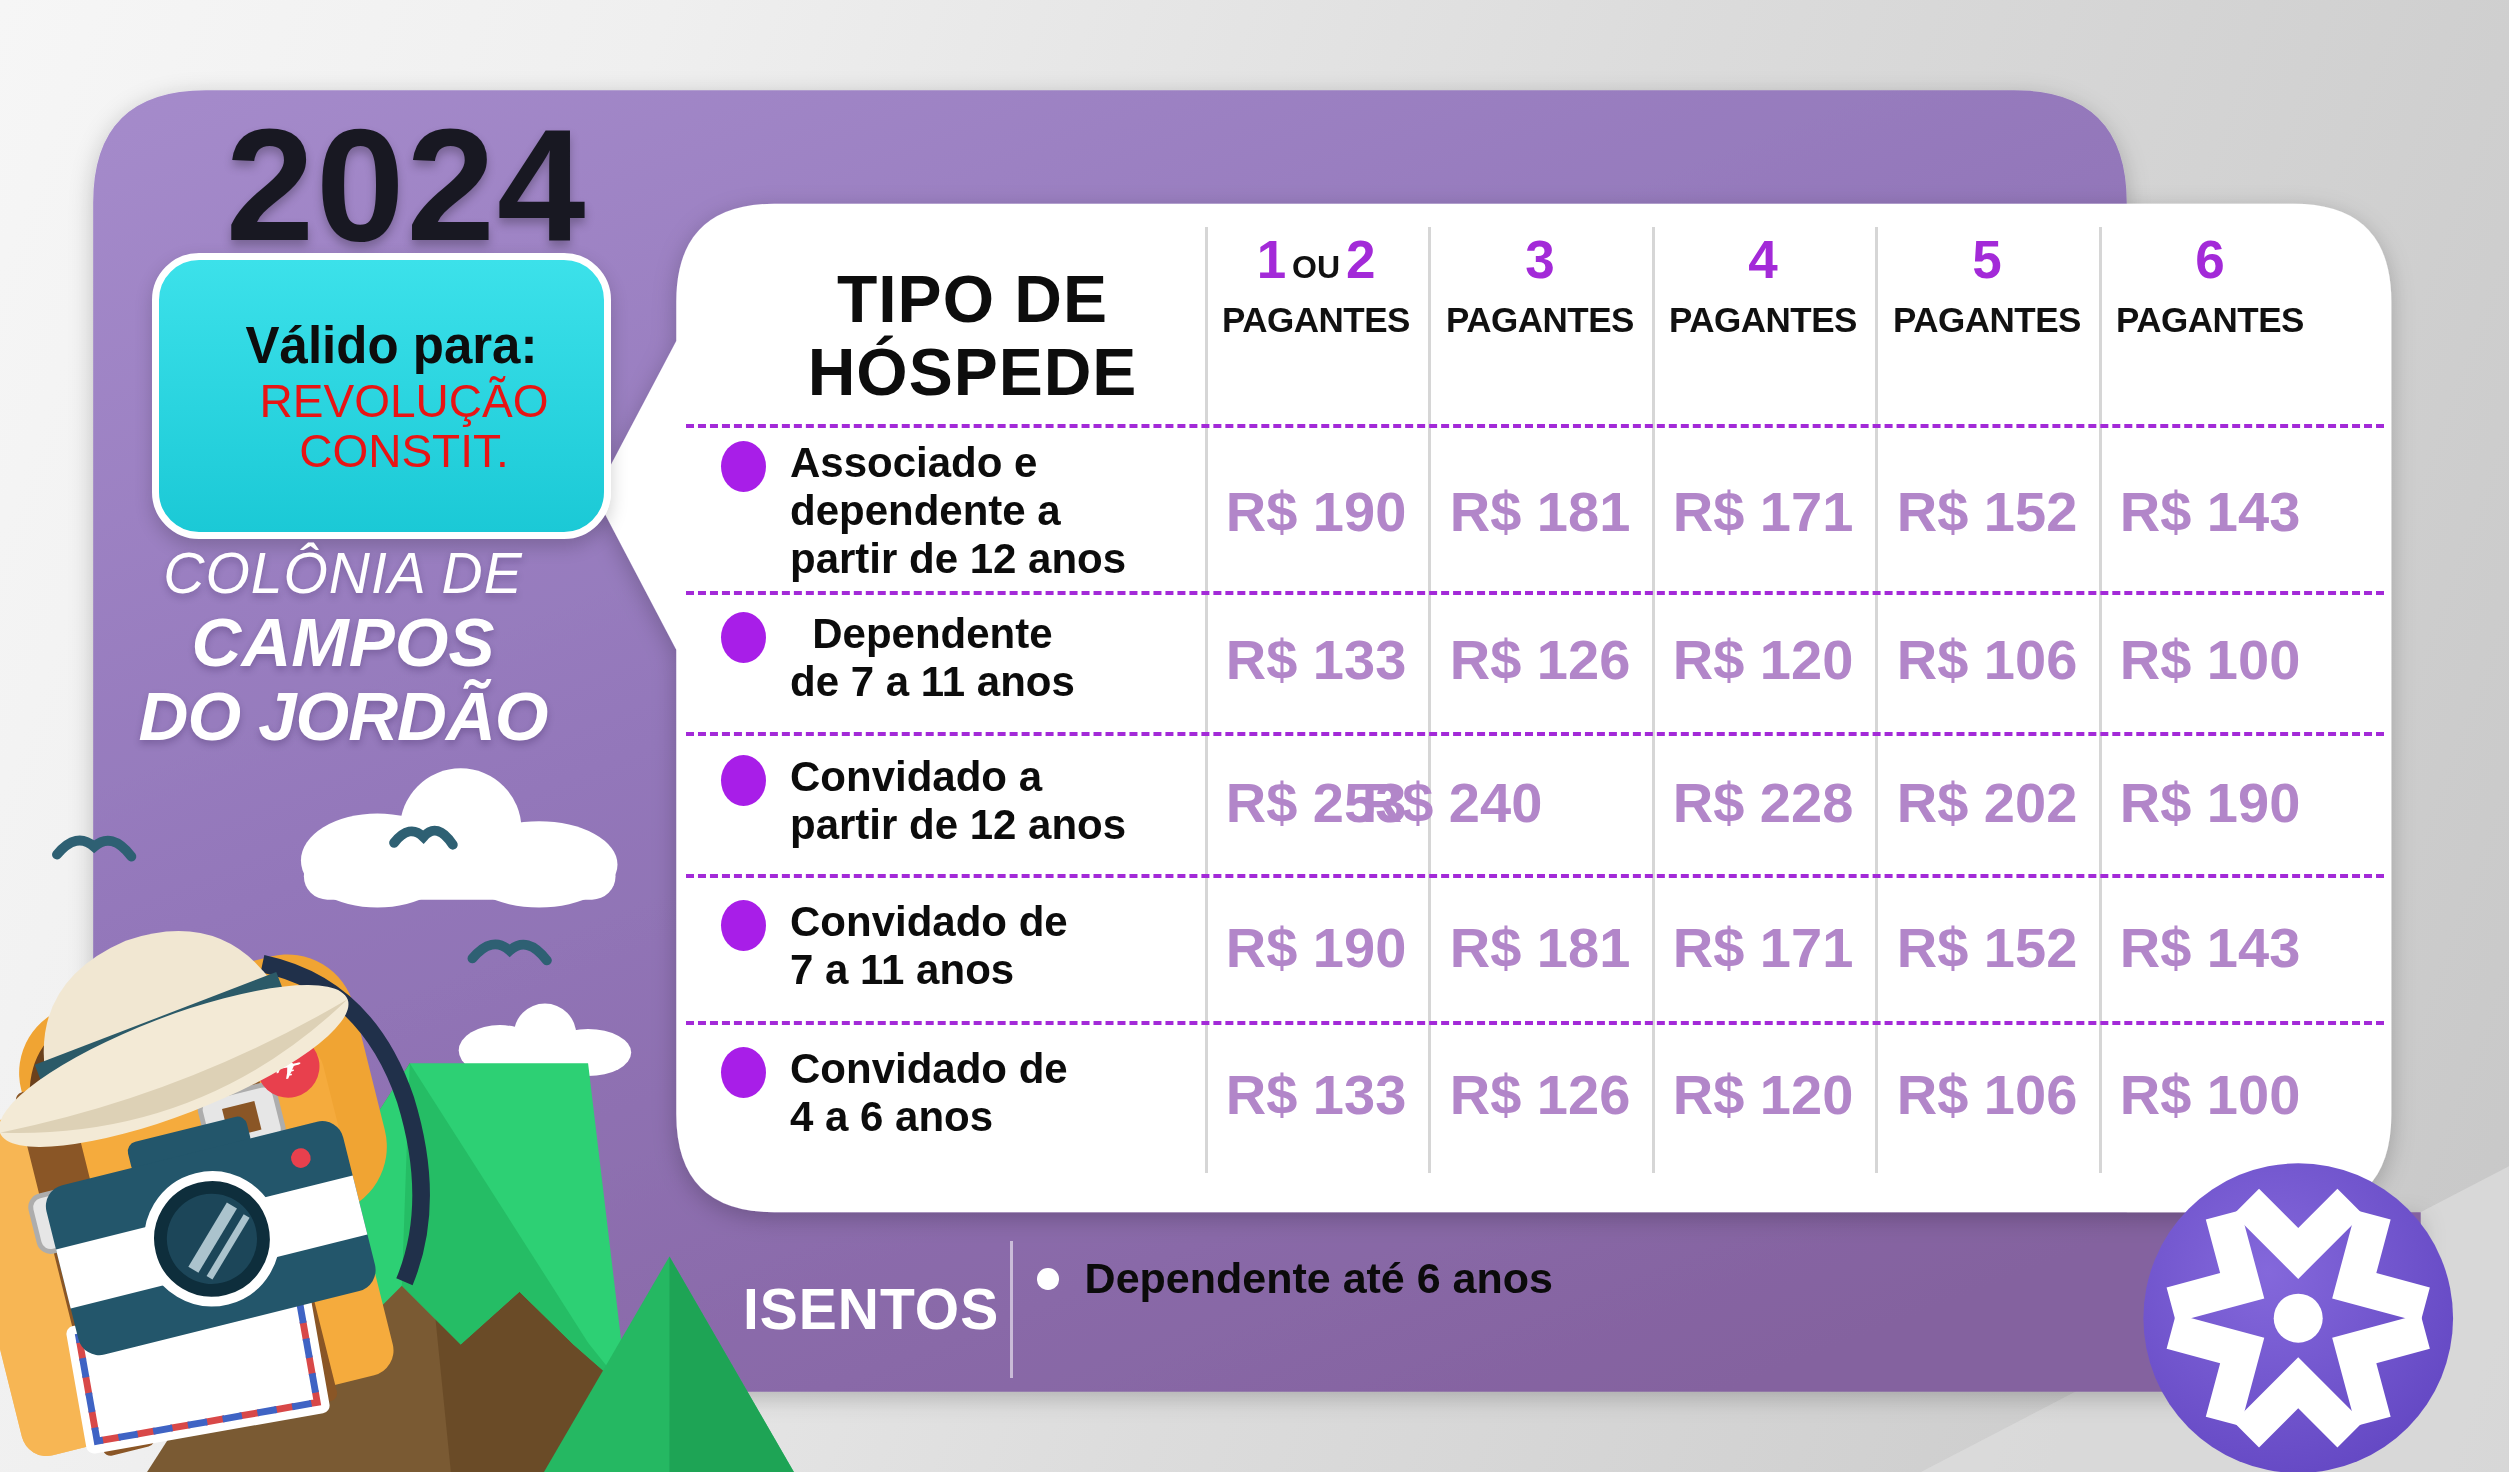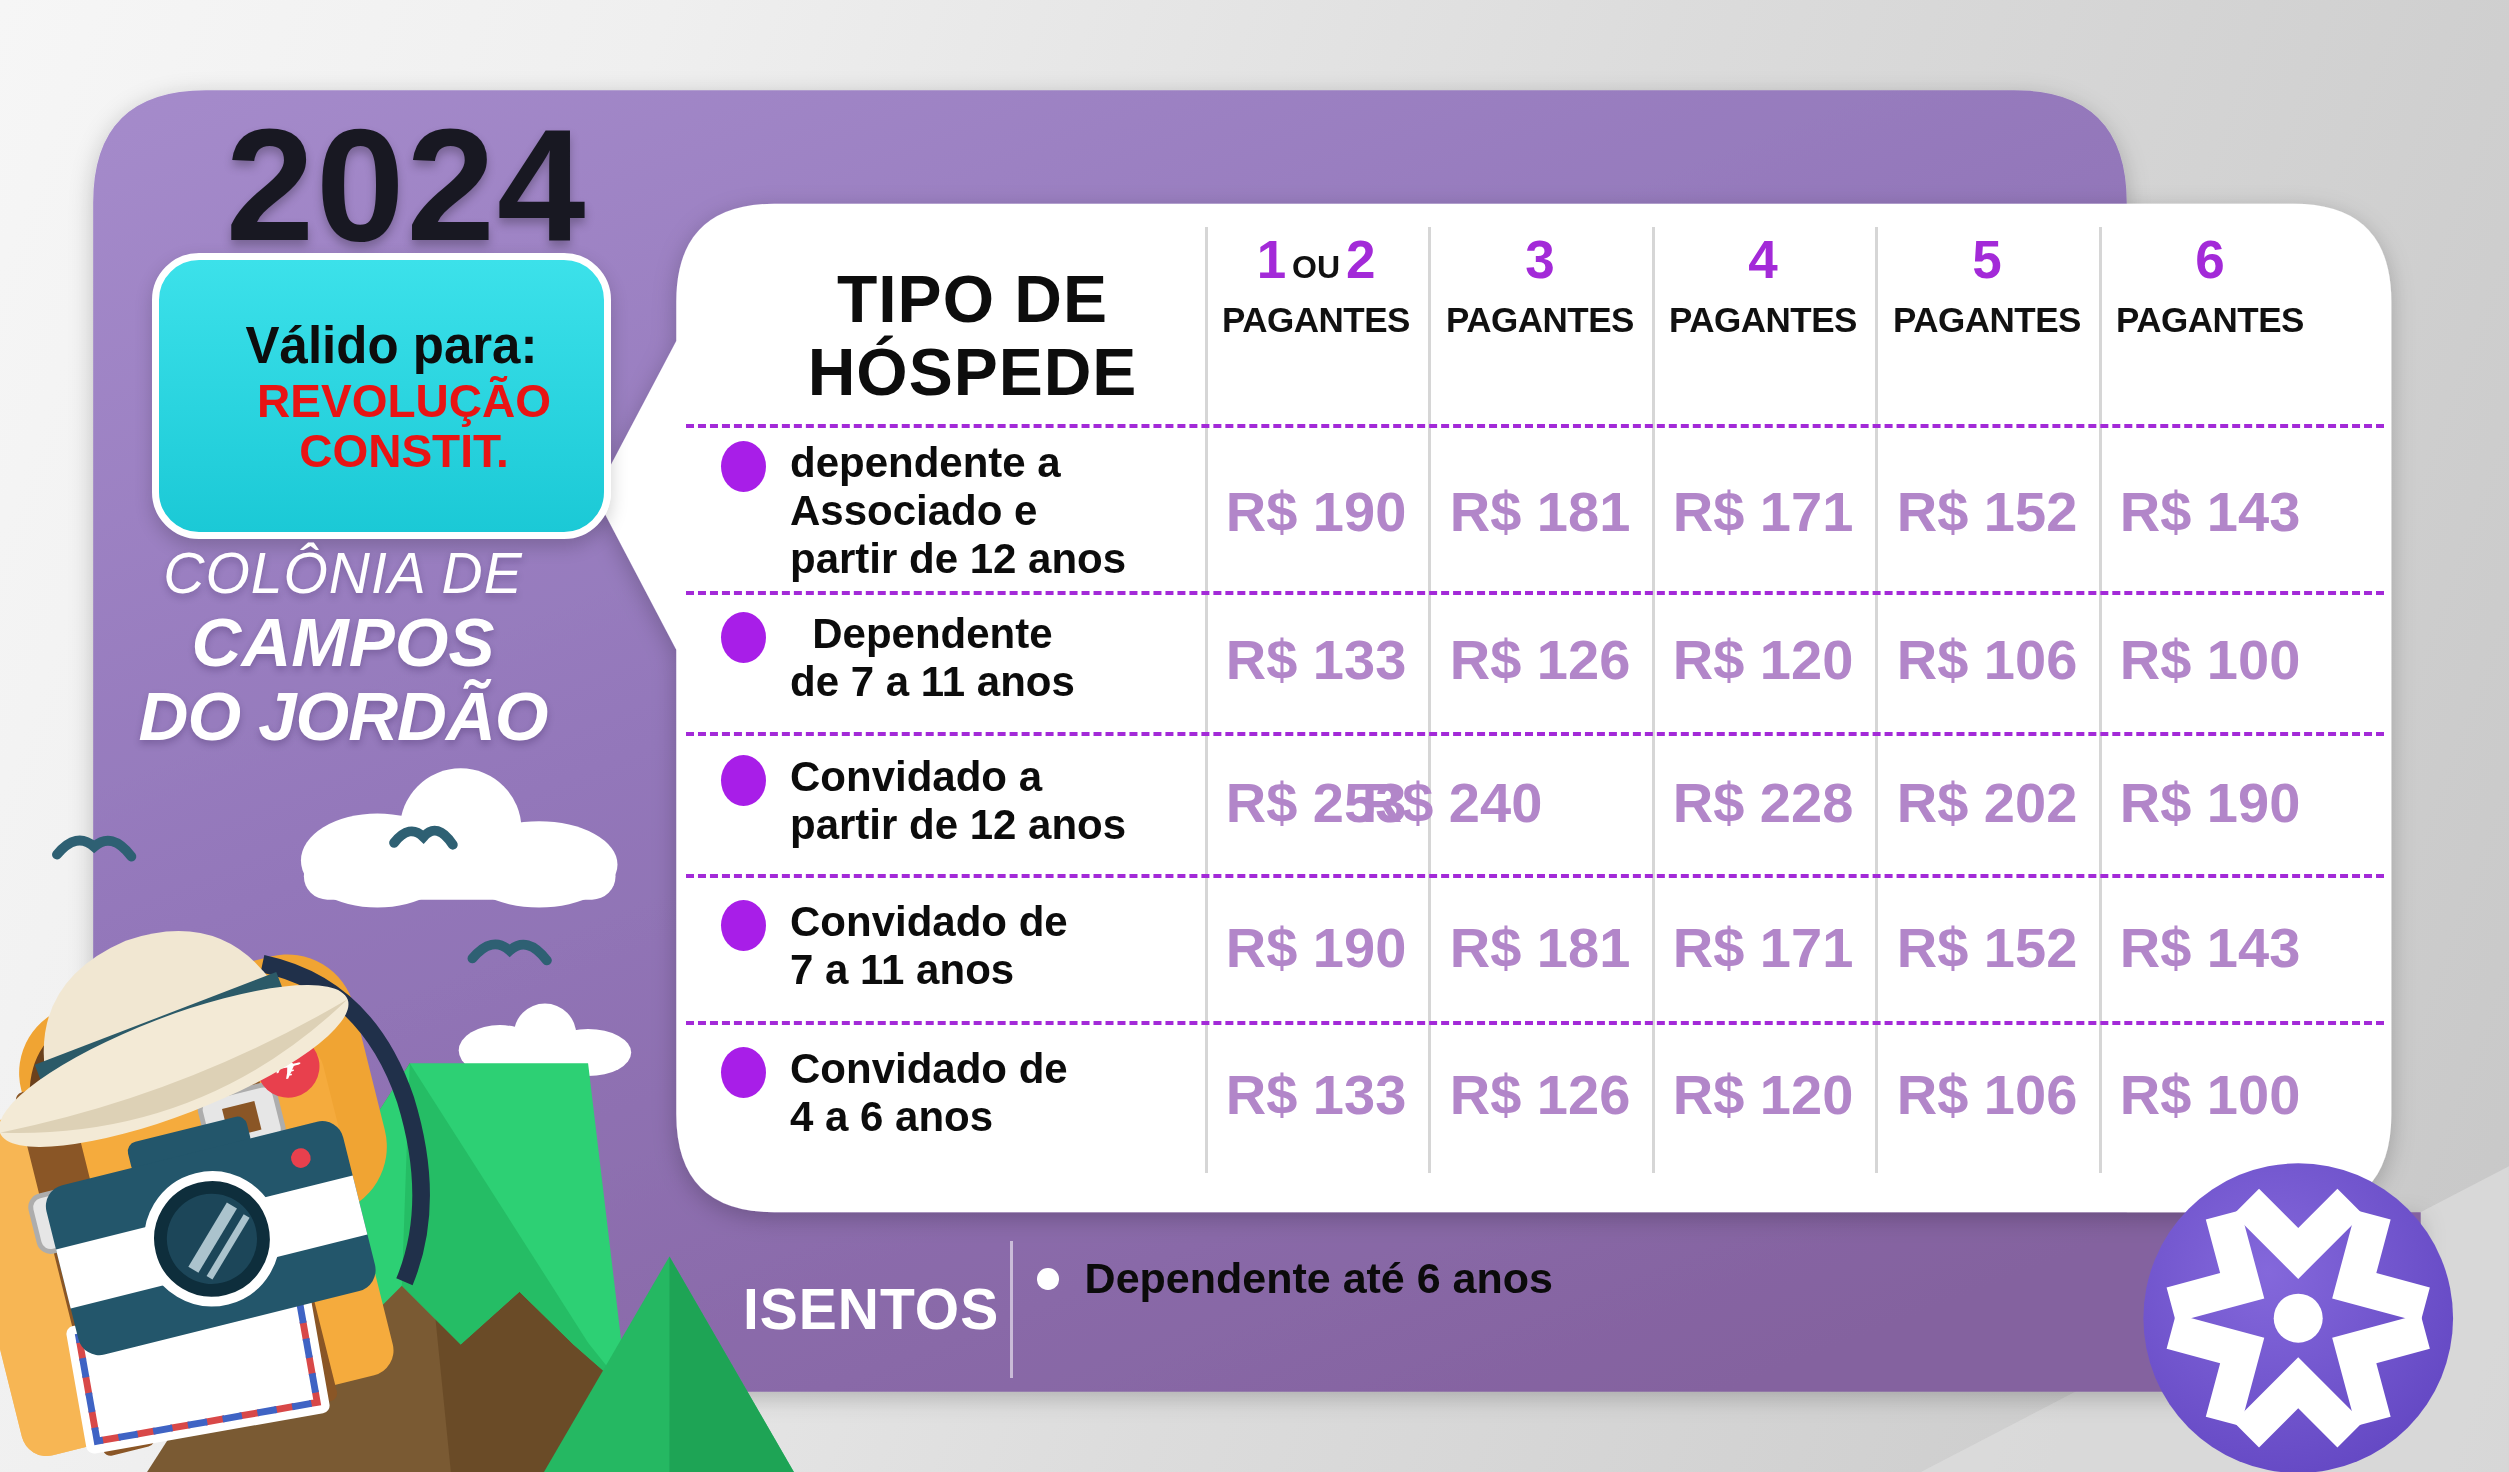--- a/index.html
+++ b/index.html
@@ -18,21 +18,21 @@
     text-shadow:0 5.9px 9.8px rgba(0,0,0,.25);
   }
   .badge{
     left:152px; top:253px; width:459px; height:286px;
     background:linear-gradient(180deg,#3ce1ea 0%,#1bc9d6 100%);
     border:7.8px solid #ffffff; border-radius:47px;
     display:flex; flex-direction:column; justify-content:center; align-items:center;
     box-shadow:0 7.8px 17.6px rgba(0,0,0,.18); padding-top:2px;padding-left:20px;
   }
   .badge-label{ font-size:51px; font-weight:800; color:#0d0d0d; line-height:1.15; }
-  .badge-event{ font-size:46px; font-weight:700; color:#e81414; line-height:1.1;margin-left:25px; }
+  .badge-event{ font-size:46px; font-weight:400; color:#e81414; line-height:1.1;margin-left:25px; }
 
   .location{ left:103px; top:541px; width:480px; text-align:center; color:#ffffff;
     text-shadow:0 3.9px 7.8px rgba(40,20,70,.25); }
   .loc-1{ font-style:italic; font-size:57px; font-weight:500; letter-spacing:1px; line-height:1.15; }
   .loc-2{ font-style:italic; font-size:69px; font-weight:800; letter-spacing:0; line-height:1.05; }
   .loc-3{ font-style:italic; font-size:69px; font-weight:800; letter-spacing:-1px; line-height:1.1; }
 
   .tipo-header{ left:710px; top:223px; width:525px; text-align:center;
     font-size:66px; font-weight:800; color:#0d0d0d; line-height:1.1; letter-spacing:1px;margin-top:40px; }
 
@@ -215,22 +215,22 @@
       <div class="col-header" style="left: 1987px;">
         <div class="col-qty"><span class="num">5</span></div>
         <div class="col-unit">PAGANTES</div>
       </div>
       <div class="col-header" style="left: 2210px;">
         <div class="col-qty"><span class="num">6</span></div>
         <div class="col-unit">PAGANTES</div>
       </div>
       <div class="row-bullet" style="top: 441px;"></div>
       <div class="row-label" style="top: 439px;">
+        <div>Associado e</div>
         <div>dependente a</div>
-        <div>Associado e</div>
         <div>partir de 12 anos</div>
       </div>
       <div class="price" style="left: 1316px; top: 511px;">R$ 190</div>
       <div class="price" style="left: 1540px; top: 511px;">R$ 181</div>
       <div class="price" style="left: 1763px; top: 511px;">R$ 171</div>
       <div class="price" style="left: 1987px; top: 511px;">R$ 152</div>
       <div class="price" style="left: 2210px; top: 511px;">R$ 143</div>
       <div class="row-bullet" style="top: 612px;"></div>
       <div class="row-label" style="top: 610px; text-align: center;">
         <div>Dependente</div>

